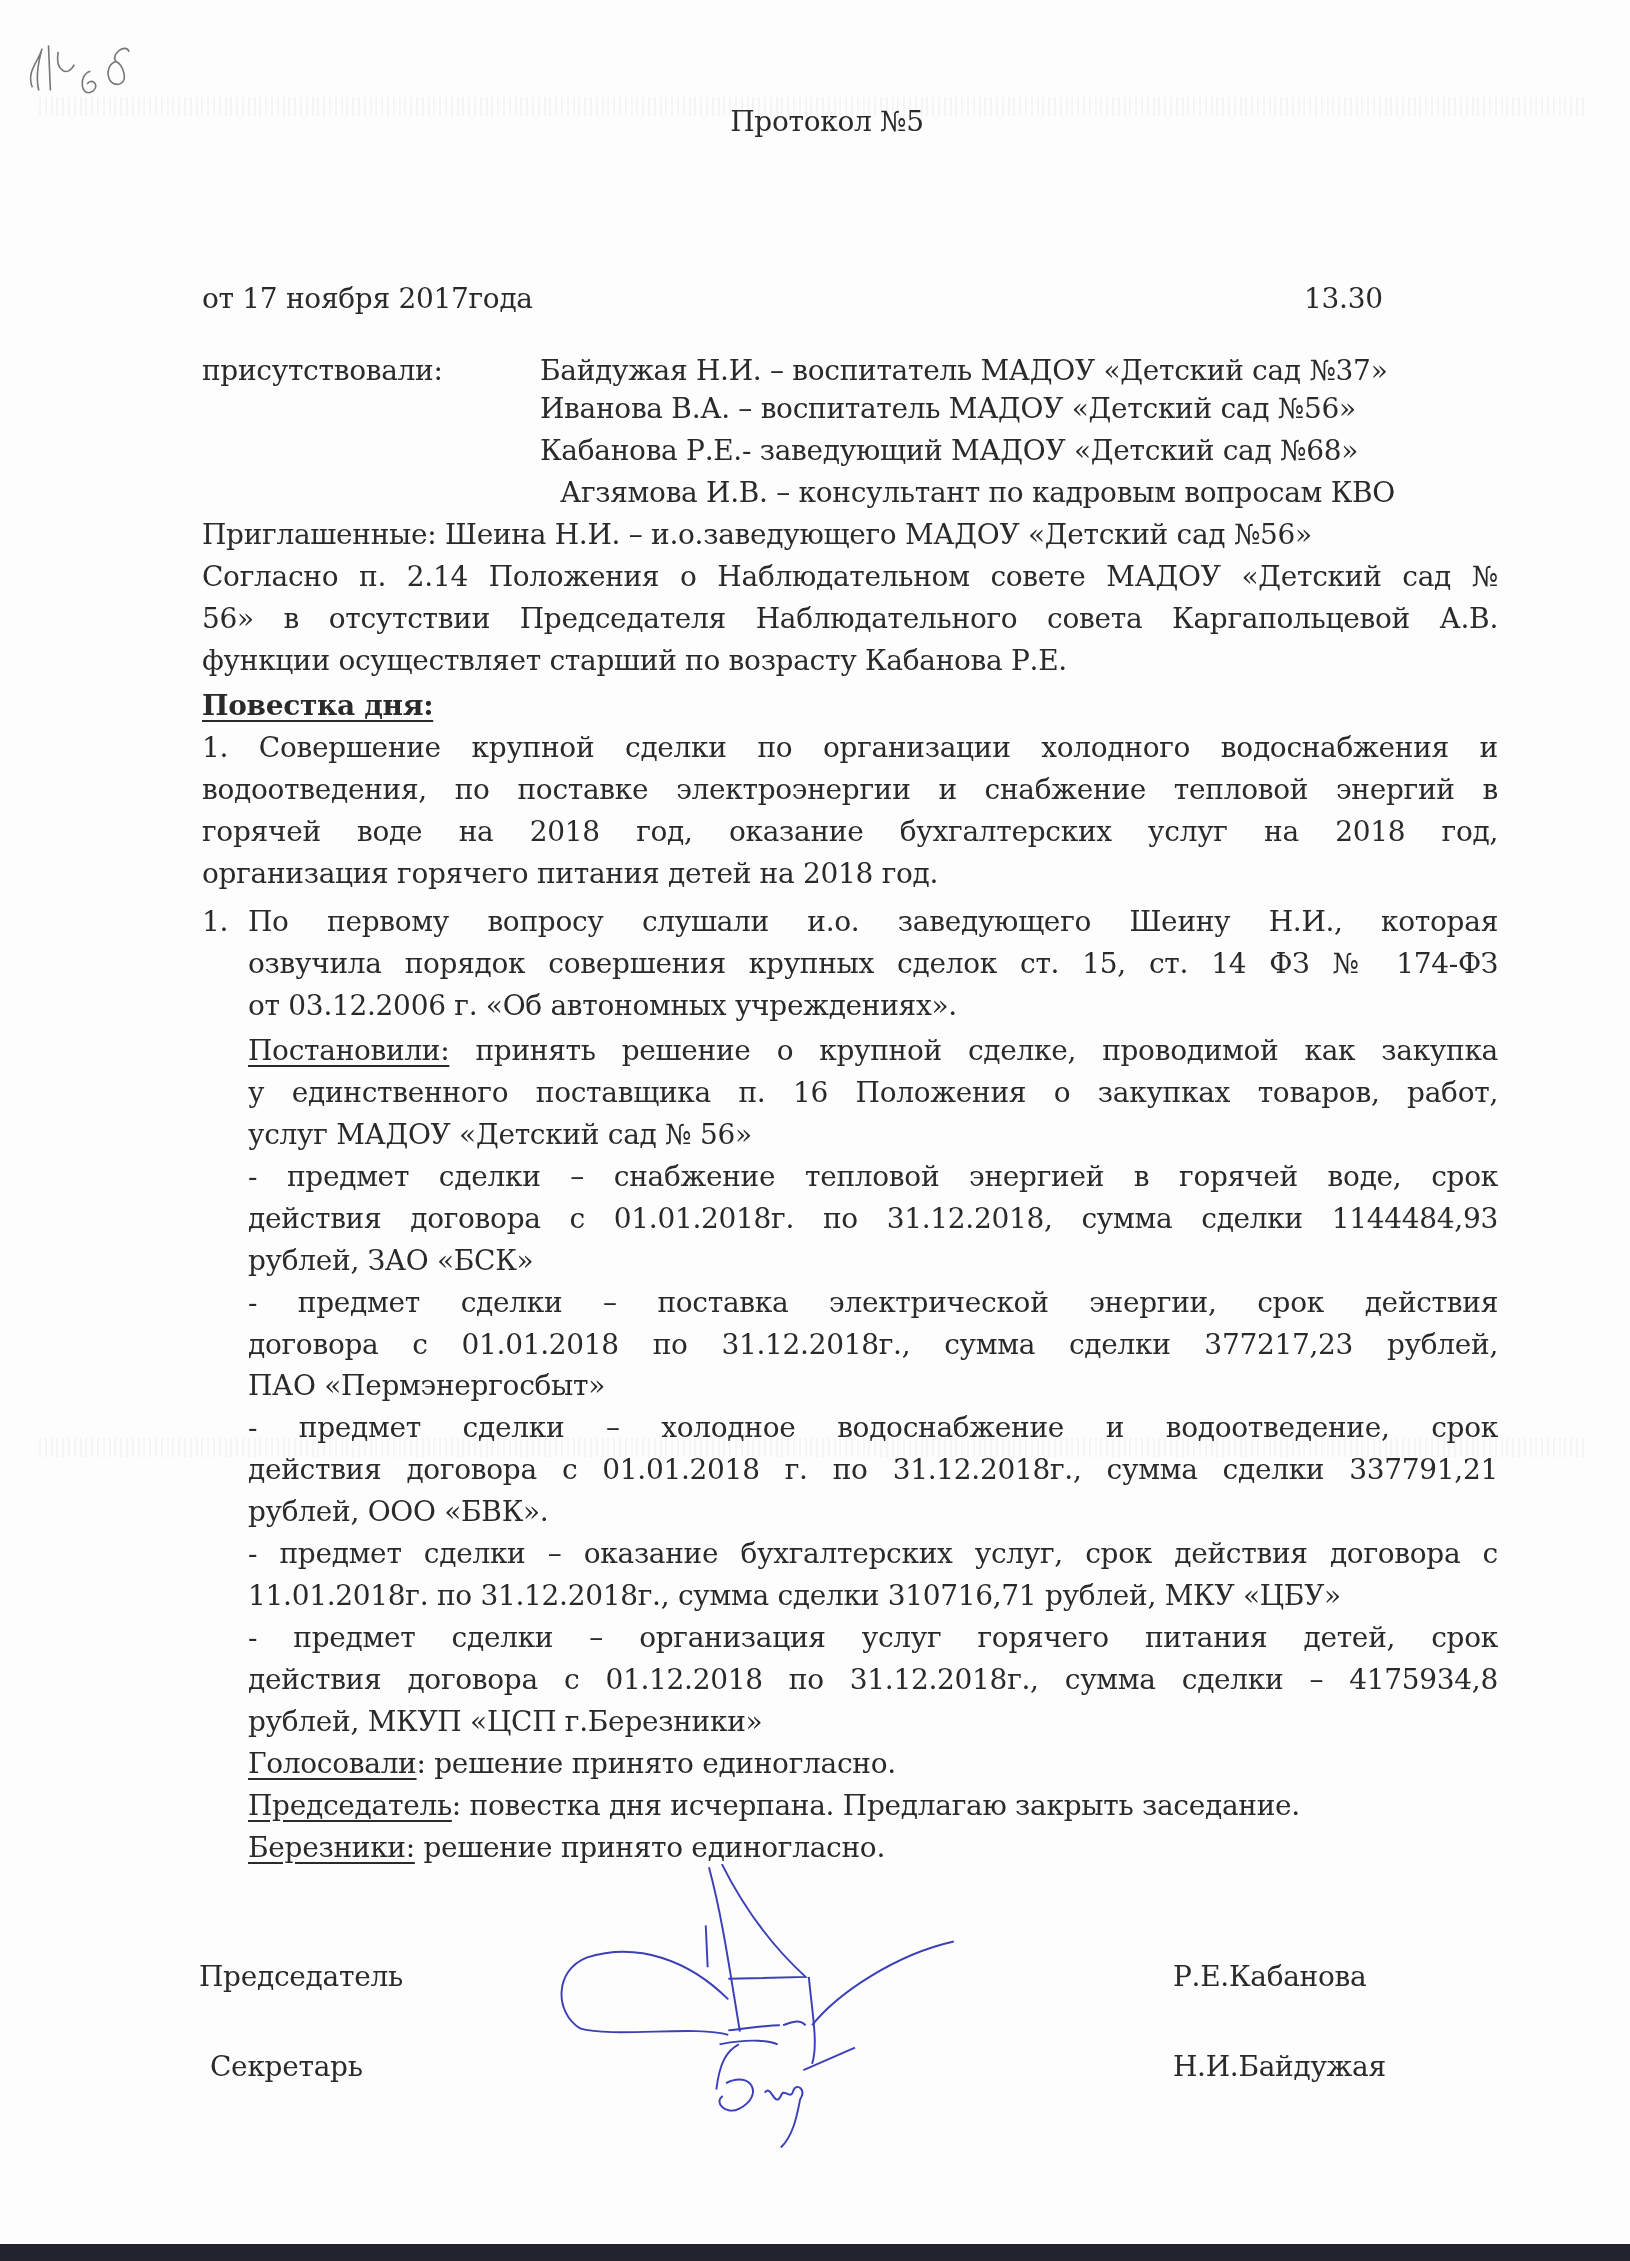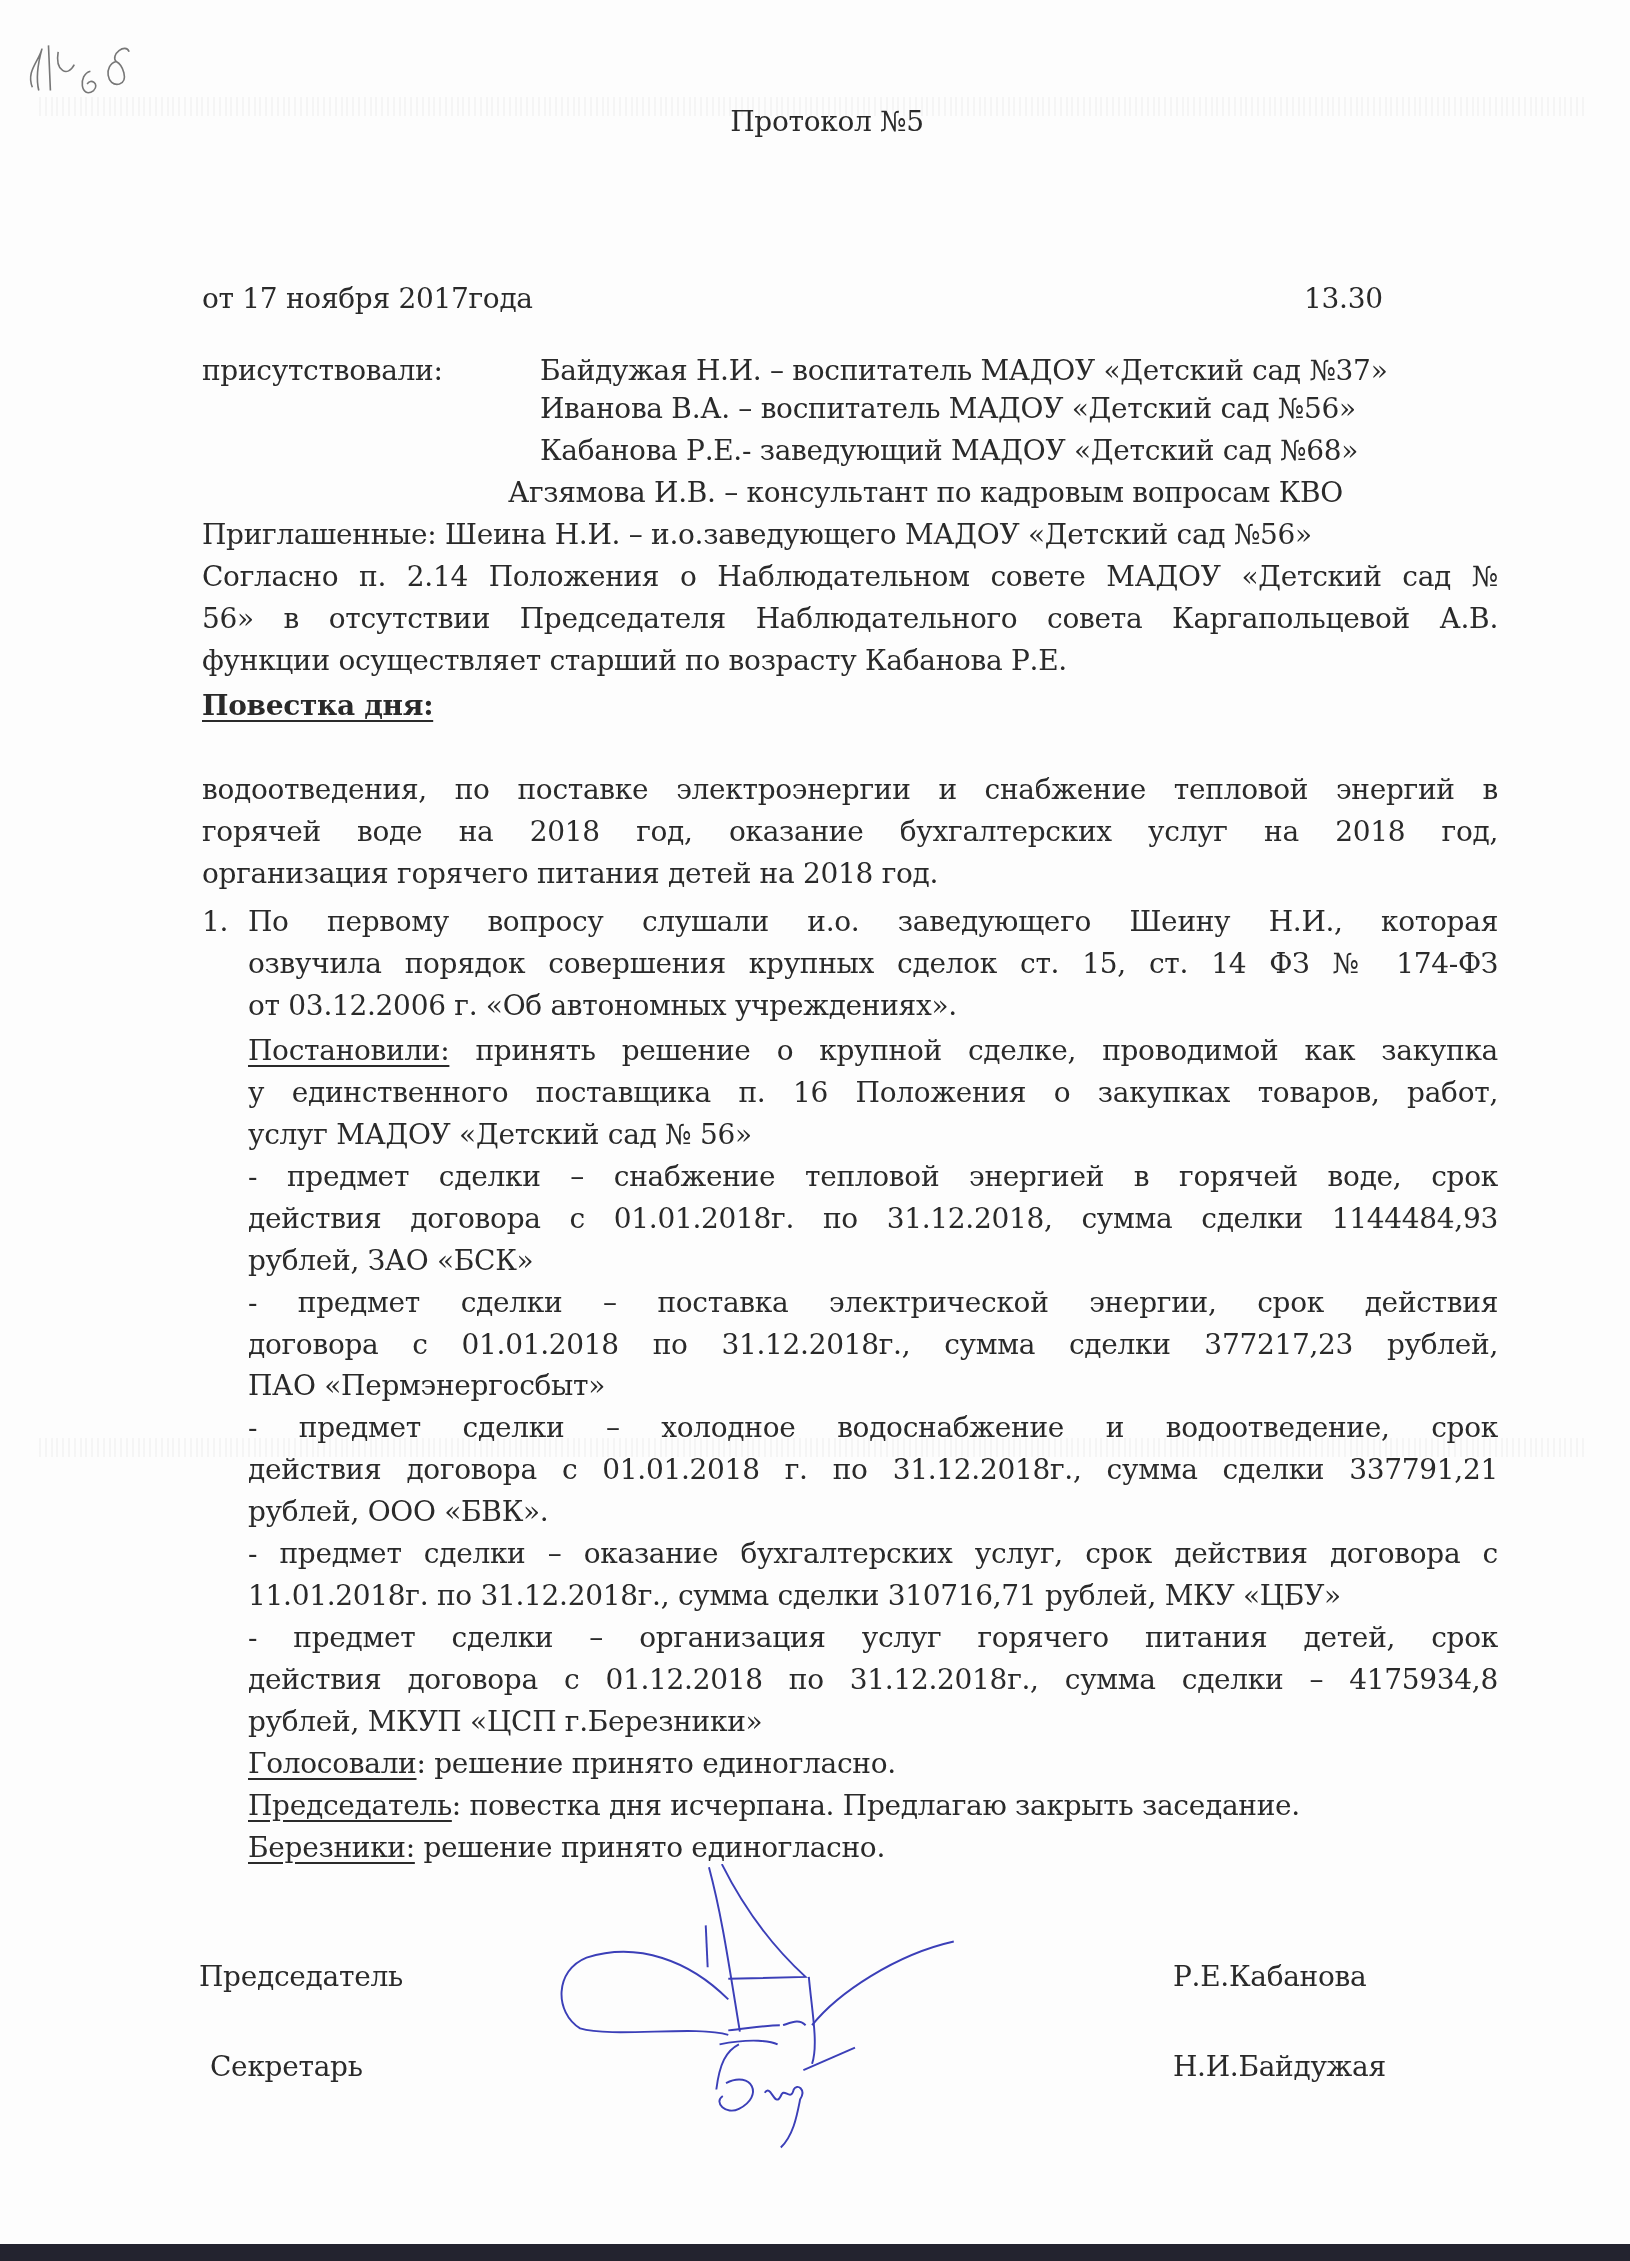--- a/index.html
+++ b/index.html
@@ -33,29 +33,30 @@
 
   <div class="t center" style="top:108px">Протокол №5</div>
 
   <div class="t" style="left:202px; top:285px">от  17 ноября 2017года</div>
   <div class="t" style="left:1304px; top:285px">13.30</div>
 
   <div class="t" style="left:202px; top:357px">присутствовали:</div>
   <div class="t" style="left:540px; top:357px">Байдужая Н.И. – воспитатель МАДОУ «Детский сад №37»</div>
   <div class="t" style="left:540px; top:395px">Иванова В.А. – воспитатель МАДОУ «Детский сад №56»</div>
   <div class="t" style="left:540px; top:437px">Кабанова Р.Е.- заведующий МАДОУ «Детский сад №68»</div>
-  <div class="t" style="left:508px; top:479px">Агзямова И.В. – консультант по кадровым вопросам КВО</div>
+  <div class="t" style="left:560px; top:479px">Агзямова И.В. – консультант по кадровым вопросам КВО</div>
 
   <div class="t" style="left:202px; top:521px">Приглашенные: Шеина Н.И. – и.о.заведующего МАДОУ «Детский сад №56»</div>
 
   <div class="t just" style="left:202px; top:563px; width:1296px">Согласно п. 2.14 Положения о Наблюдательном совете МАДОУ «Детский сад №</div>
   <div class="t just" style="left:202px; top:605px; width:1296px">56» в отсутствии Председателя Наблюдательного совета Каргапольцевой А.В.</div>
   <div class="t" style="left:202px; top:647px">функции осуществляет старший по возрасту Кабанова Р.Е.</div>
 
   <div class="t b u" style="left:202px; top:692px">Повестка дня:</div>
+  <div class="t just" style="left:202px; top:734px; width:1296px">1. Совершение крупной сделки по организации холодного водоснабжения и</div>
   <div class="t just" style="left:202px; top:776px; width:1296px">водоотведения, по поставке электроэнергии и снабжение тепловой энергий в</div>
   <div class="t just" style="left:202px; top:818px; width:1296px">горячей воде на 2018 год, оказание бухгалтерских услуг на 2018 год,</div>
   <div class="t" style="left:202px; top:860px">организация горячего питания детей на 2018 год.</div>
 
   <div class="t" style="left:202px; top:908px">1.</div>
   <div class="t just" style="left:248px; top:908px; width:1250px">По первому вопросу слушали и.о. заведующего Шеину Н.И., которая</div>
   <div class="t just" style="left:248px; top:950px; width:1250px">озвучила порядок совершения крупных сделок ст. 15, ст. 14 ФЗ № 174-ФЗ</div>
   <div class="t" style="left:248px; top:992px">от 03.12.2006 г. «Об автономных учреждениях».</div>
 
   <div class="t" style="left:248px; top:1037px; width:1250px; display:flex">

